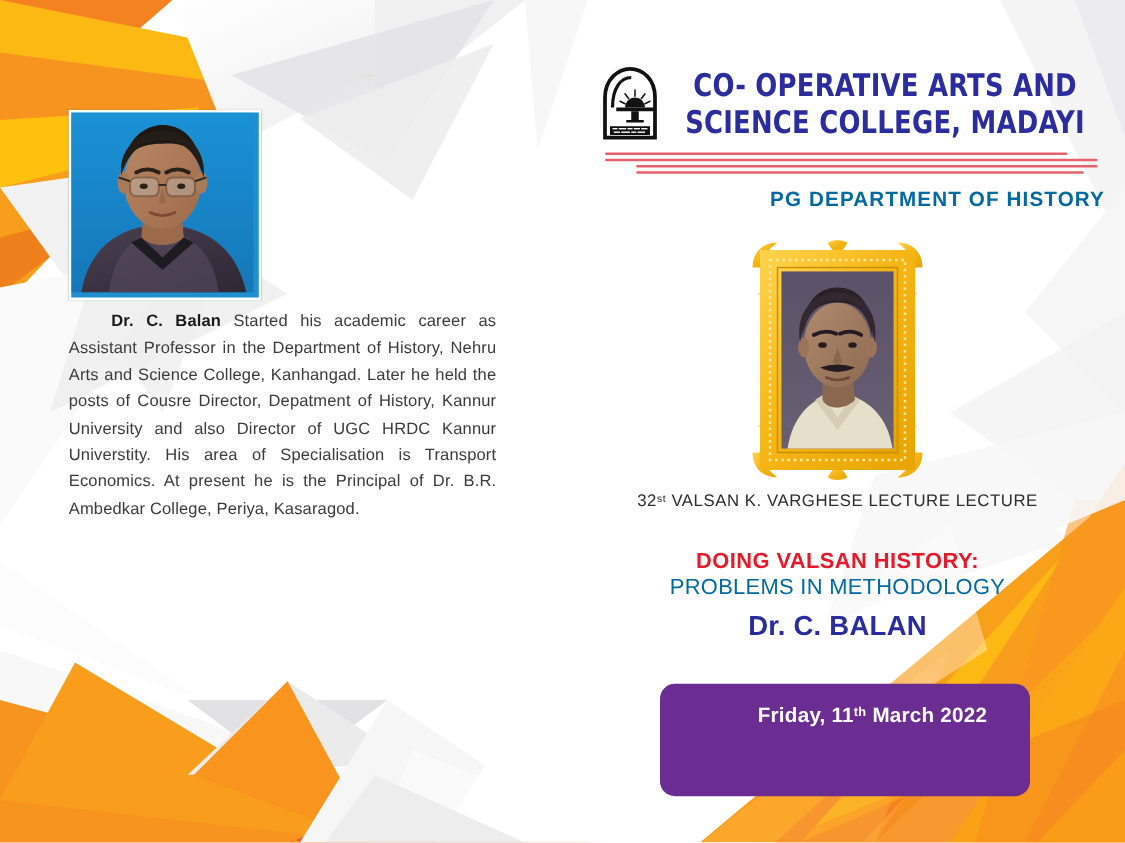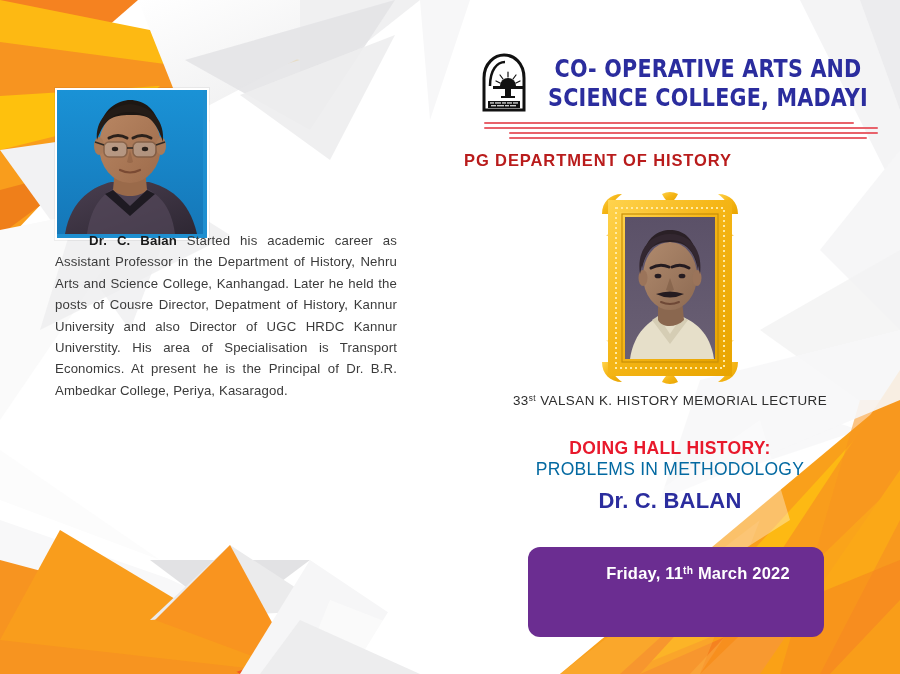--- a/index.html
+++ b/index.html
@@ -35,21 +35,21 @@
     border: 2px solid #ffffff;
     box-shadow: 0 0 0 1px rgba(0,0,0,0.05);
     overflow: hidden;
     background: #1e8fd0;
   }
   .photo-frame svg { display: block; }
 
   .bio {
     position: absolute;
     left: 55px;
-    top: 230px;
+    top: 246px;
     width: 342px;
     font-size: 13.2px;
     line-height: 21.4px;
     color: #3b3b3b;
     text-align: justify;
     text-justify: inter-word;
     letter-spacing: 0.01em;
   }
   .bio .lead-in {
     font-weight: bold;
@@ -95,28 +95,28 @@
     background: #e8626b;
     border-radius: 1px;
   }
   .rule.r1 { left: 0px;  top: 0px;  width: 370px; }
   .rule.r2 { left: 0px;  top: 5px;  width: 394px; }
   .rule.r3 { left: 25px; top: 10px; width: 369px; }
   .rule.r4 { left: 25px; top: 15px; width: 358px; }
 
   .dept {
     position: absolute;
-    left: 464px;
+    left: 474px;
     top: 151px;
     width: 410px;
-    text-align: left;
+    text-align: right;
     font-size: 16.5px;
     font-weight: bold;
     letter-spacing: 0.9px;
-    color: #b91c1c;
+    color: #0369a1;
   }
 
   
   .memorial {
     position: absolute;
     left: 600px;
     top: 192px;
     width: 140px;
     height: 192px;
   }
@@ -461,24 +461,24 @@
         <path d="M70 86 L66 98 q4 2 8 0 Z" fill="#7d5b45" opacity="0.6"></path>
 
         <path d="M56 102 q14 -5 28 0 q-14 7 -28 0 Z" fill="#241b20"></path>
 
         <path d="M61 110 q9 4 18 0" stroke="#6e4836" stroke-width="2" fill="none" stroke-linecap="round"></path>
       </g>
     </svg>
   </div>
 
   <div class="memorial-caption">
-    <span>33</span><sup>st</sup><span> VALSAN K. HISTORY MEMORIAL LECTURE</span>
-  </div>
-
-  <div class="lecture-title-1">DOING HALL HISTORY:</div>
+    <span>32</span><sup>st</sup><span> VALSAN K. VARGHESE LECTURE LECTURE</span>
+  </div>
+
+  <div class="lecture-title-1">DOING VALSAN HISTORY:</div>
   <div class="lecture-title-2">PROBLEMS IN METHODOLOGY</div>
   <div class="speaker">Dr. C. BALAN</div>
 
   <div class="event-card">
     <div class="event-date">
       <span>Friday, 11</span><sup>th</sup><span> March 2022</span>
     </div>
   </div>
 
 </div>

